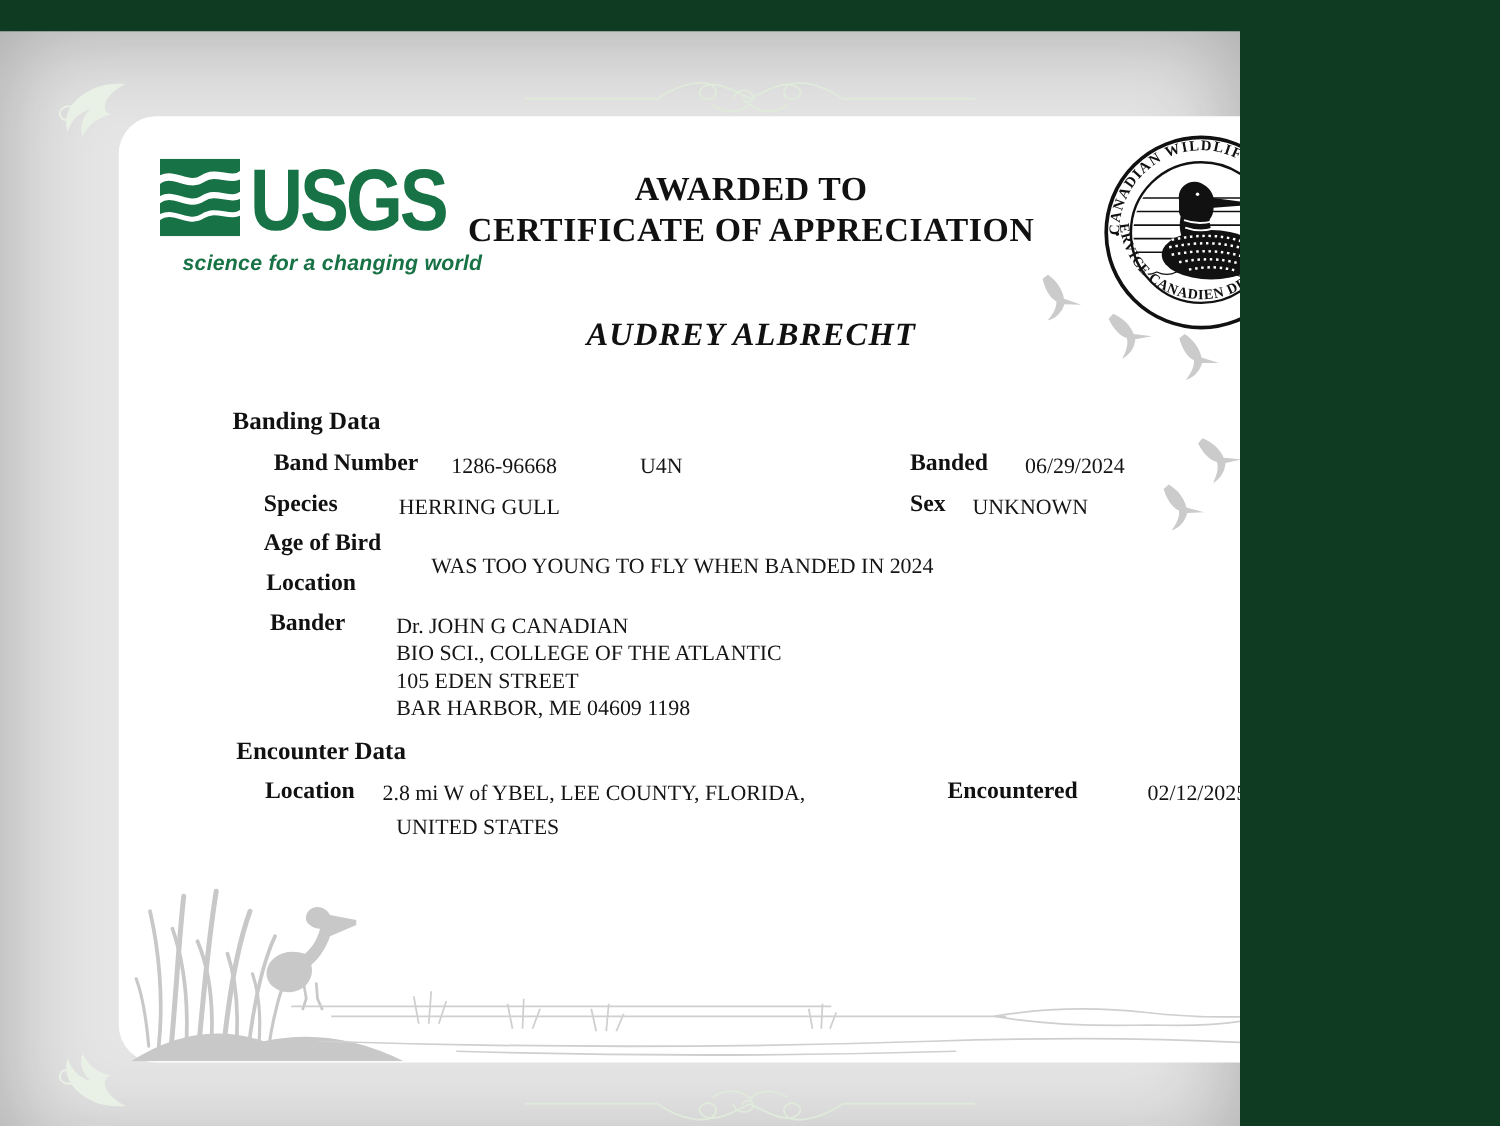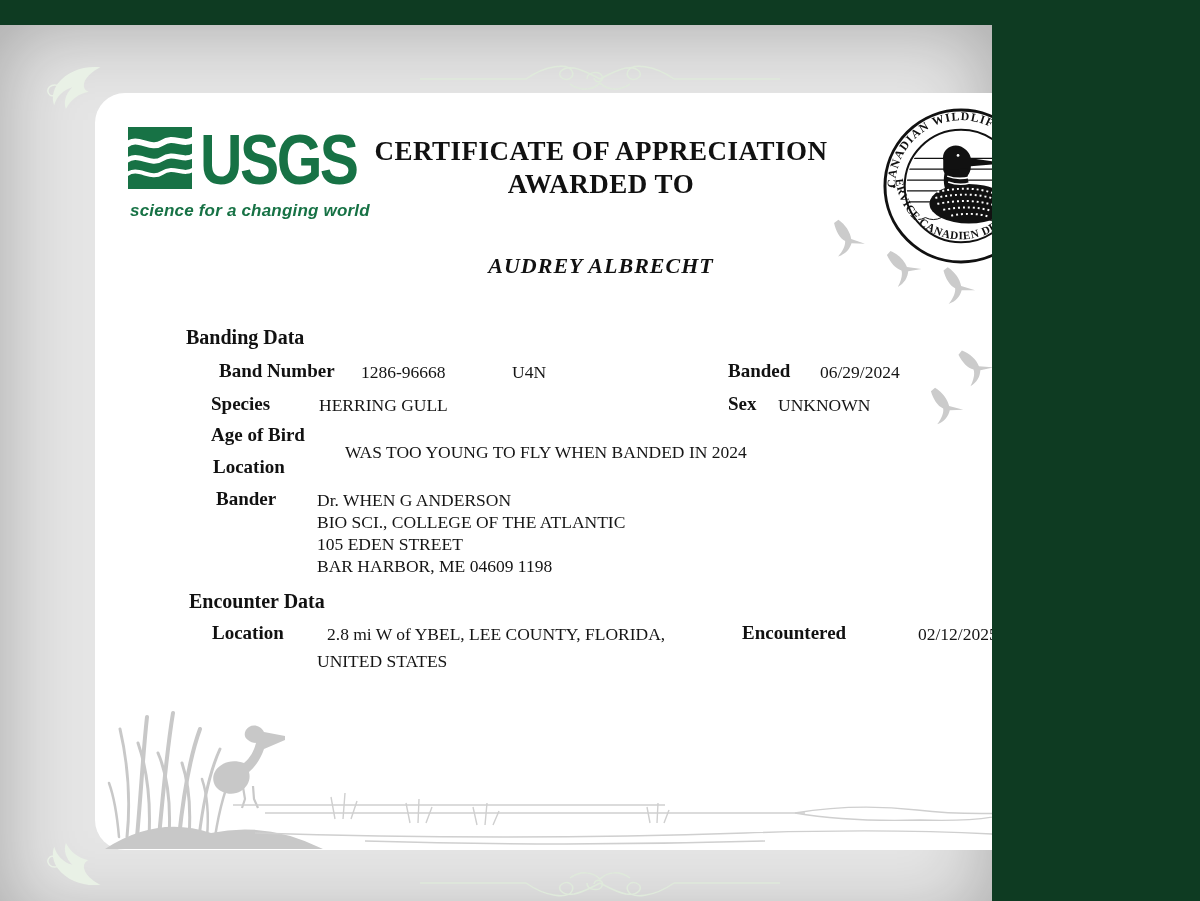--- a/index.html
+++ b/index.html
@@ -4,21 +4,21 @@
 <style>
   html,body{margin:0;padding:0;background:#0e3b22;}
   .stage{position:relative;width:992px;height:901px;background:#e5e5e5;overflow:hidden;
          font-family:"Liberation Serif",serif;box-shadow:inset 0 0 80px rgba(0,0,0,.28);margin-top:25px;}
   .card{position:absolute;left:95px;top:68px;width:1012px;height:757px;background:#ffffff;
         border-radius:30px;}
   .abs{position:absolute;white-space:nowrap;}
   .title{left:160px;right:160px;text-align:center;top:42px;font-weight:bold;font-size:27px;
          letter-spacing:.5px;color:#111;line-height:33px;white-space:normal;}
   .recipient{left:0;right:0;text-align:center;top:160px;font-weight:bold;font-style:italic;
-         font-size:22px;letter-spacing:1px;color:#111;}
+         font-size:26px;letter-spacing:1px;color:#111;}
   .sect{font-weight:bold;font-size:20px;color:#111;}
   .lbl{font-weight:bold;font-size:19px;color:#111;}
   .val{font-size:17.5px;color:#151515;}
   .usgs-acronym{font-family:"Liberation Sans",sans-serif;font-weight:900;font-size:70px;
          line-height:1;letter-spacing:-3px;color:#177245;display:inline-block;
          transform:scaleX(.84);transform-origin:left top;}
   .usgs-tagline{font-family:"Liberation Sans",sans-serif;font-weight:bold;font-style:italic;
          font-size:17px;color:#177245;letter-spacing:.2px;}
   .flourish{position:absolute;width:58px;height:48px;}
   .ornament{position:absolute;width:360px;height:36px;left:420px;}
@@ -72,26 +72,26 @@
     <div class="abs" style="left:33px;top:30px;width:320px;height:100px;">
       <svg style="position:absolute;left:0;top:4px;" width="64" height="62" viewBox="0 0 64 62">
         <rect x="0" y="0" width="64" height="62" fill="#177245"></rect>
         <g fill="none" stroke="#ffffff">
           <path d="M-2,18 C10,8 22,24 34,16 C46,8 56,20 66,12" stroke-width="6"></path>
           <path d="M-2,34 C10,24 22,40 34,32 C46,24 56,36 66,28" stroke-width="5"></path>
           <path d="M-2,48 C10,38 22,54 34,46 C46,38 56,50 66,42" stroke-width="4"></path>
         </g>
       </svg>
       <span class="abs usgs-acronym" style="left:72px;top:2px;">USGS</span>
-      <span class="abs usgs-tagline" style="left:2px;top:78px;">science for a changing world</span>
+      <span class="abs usgs-tagline" style="left:18px;top:78px;">science for a changing world</span>
     </div>
 
     <div class="abs title">
+      <div>AWARDED TO</div>
       <div>CERTIFICATE OF APPRECIATION</div>
-      <div>AWARDED TO</div>
     </div>
 
     <svg class="abs" style="left:787px;top:14px;" width="158" height="158" viewBox="-80 -80 160 160">
       <defs>
         <path id="arcTop" d="M -66,8 A 66.5,66.5 0 1 1 66,8"></path>
         <path id="arcBot" d="M -66,-6 A 66.3,66.3 0 0 0 66,-6"></path>
         <clipPath id="sealClip">
             <circle cx="0" cy="0" r="55"></circle>
           </clipPath>
       </defs>
@@ -149,31 +149,31 @@
     <span class="abs val" style="left:224px;top:302px;">HERRING GULL</span>
     <span class="abs lbl" style="left:633px;top:300px;">Sex</span>
     <span class="abs val" style="left:683px;top:302px;">UNKNOWN</span>
 
     <span class="abs lbl" style="left:116px;top:331px;">Age of Bird</span>
     <span class="abs val" style="left:250px;top:349px;text-align:center;">WAS TOO YOUNG TO FLY WHEN BANDED IN 2024</span>
 
     <span class="abs lbl" style="left:118px;top:363px;">Location</span>
 
     <span class="abs lbl" style="left:121px;top:395px;">Bander</span>
-    <span class="abs val" style="left:222px;top:397px;">Dr. WHEN G ANDERSON</span>
+    <span class="abs val" style="left:222px;top:397px;">Dr. JOHN G CANADIAN</span>
     <span class="abs val" style="left:222px;top:419px;">BIO SCI., COLLEGE OF THE ATLANTIC</span>
     <span class="abs val" style="left:222px;top:441px;">105 EDEN STREET</span>
     <span class="abs val" style="left:222px;top:463px;">BAR HARBOR, ME 04609 1198</span>
 
     <span class="abs sect" style="left:94px;top:497px;">Encounter Data</span>
 
     <span class="abs lbl" style="left:117px;top:529px;">Location</span>
-    <span class="abs val" style="left:232px;top:531px;">2.8 mi W of YBEL, LEE COUNTY, FLORIDA,</span>
+    <span class="abs val" style="left:211px;top:531px;">2.8 mi W of YBEL, LEE COUNTY, FLORIDA,</span>
     <span class="abs val" style="left:222px;top:558px;">UNITED STATES</span>
-    <span class="abs lbl" style="left:647px;top:529px;">Encountered</span>
+    <span class="abs lbl" style="left:663px;top:529px;">Encountered</span>
     <span class="abs val" style="left:823px;top:531px;">02/12/2025</span>
 
     <svg class="bird" style="left:734px;top:127px;transform:rotate(8deg);" viewBox="0 0 48 40">
         <path d="M7,1 C15,5 21,12 23,19 L38,22 24,23.5 C23,30 19,36 12,39 C16.5,32 18,26 17,22 C11,20 6,13 3,5 Z" fill="#cbcbcb"></path>
       </svg>
     <svg class="bird" style="left:790px;top:155px;transform:rotate(-4deg);" viewBox="0 0 48 40">
         <path d="M7,1 C15,5 21,12 23,19 L38,22 24,23.5 C23,30 19,36 12,39 C16.5,32 18,26 17,22 C11,20 6,13 3,5 Z" fill="#cbcbcb"></path>
       </svg>
     <svg class="bird" style="left:844px;top:174px;transform:rotate(6deg);" viewBox="0 0 48 40">
         <path d="M7,1 C15,5 21,12 23,19 L38,22 24,23.5 C23,30 19,36 12,39 C16.5,32 18,26 17,22 C11,20 6,13 3,5 Z" fill="#cbcbcb"></path>

